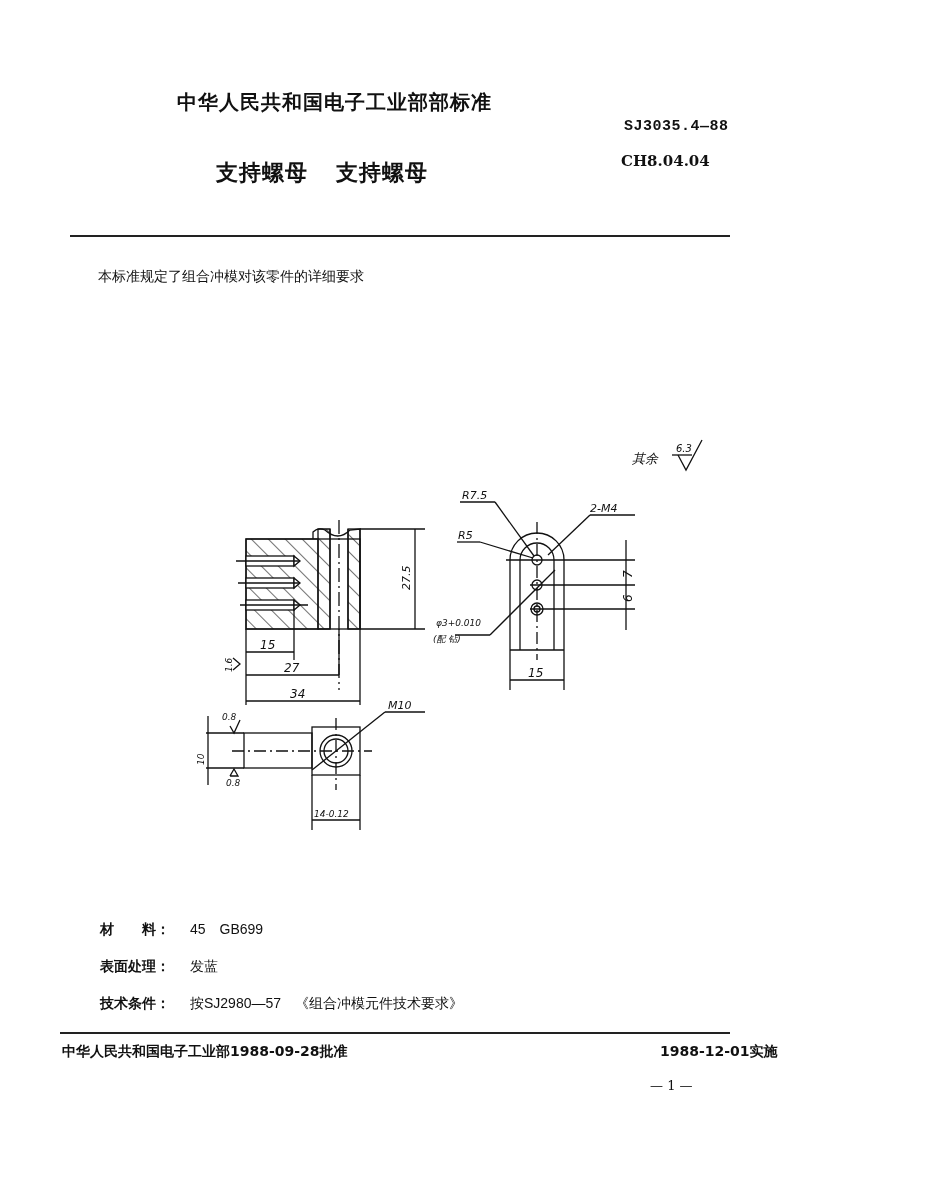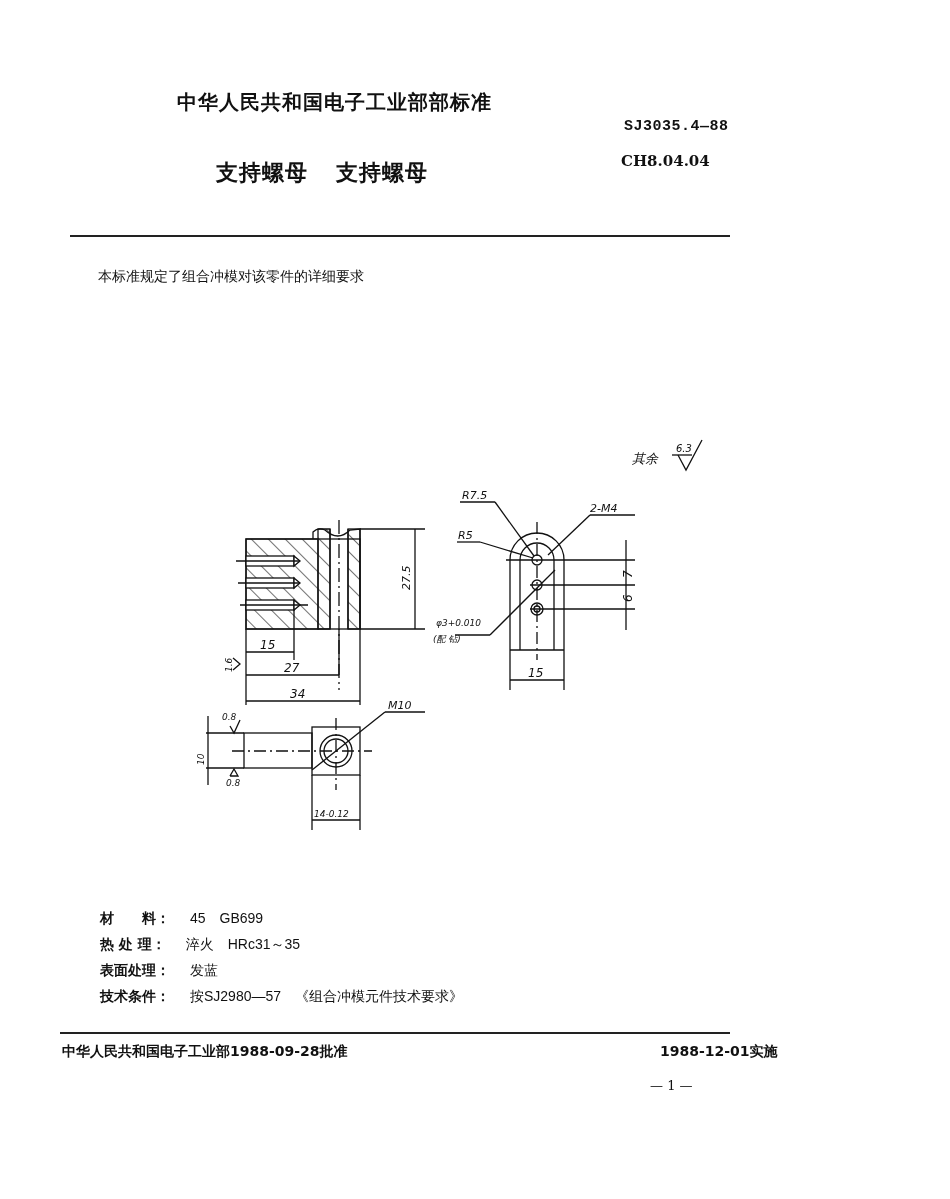--- a/index.html
+++ b/index.html
@@ -7,21 +7,21 @@
     .abs { position: absolute; }
     .header-org { left: 177px; top: 89px; font-size: 20px; font-weight: bold; letter-spacing: 1px; text-align: center; }
     .std-no { left: 624px; top: 118px; font-size: 15px; font-weight: bold; font-family: Liberation Mono, monospace; letter-spacing: 0.5px; }
     .ch-no { left: 621px; top: 152px; font-size: 15px; font-family: "DejaVu Serif", serif; font-weight: bold; }
     .title { left: 216px; top: 158px; font-size: 22px; font-weight: bold; letter-spacing: 1px; }
     .title .gap { display: inline-block; width: 28px; }
     .rule-top { left: 70px; top: 235px; width: 660px; height: 2px; background: #222; }
     .intro { left: 98px; top: 258px; font-size: 14px; font-family: "DejaVu Serif", serif; margin-top: 10px; }
     .specs { left: 100px; top: 905px; font-size: 14px; line-height: 26px; }
     .spec-row { white-space: nowrap; }
-    .spec-label { font-weight: bold; display: inline-block; }
+    .spec-label { font-weight: bold; display: inline-block; margin-top: 11px; }
     .spec-val { font-family: Liberation Sans, sans-serif; margin-left: 20px; }
     .rule-bottom { left: 60px; top: 1032px; width: 670px; height: 2px; background: #222; }
     .footer-left { left: 62px; top: 1043px; font-size: 14px; font-weight: bold; }
     .footer-right { left: 612px; top: 1043px; font-size: 14px; font-weight: bold; margin-left: 48px; }
     .page-no { left: 650px; top: 1078px; font-size: 13px; font-family: "DejaVu Serif", serif; }
     svg.drawing { position: absolute; left: 0; top: 0; }
     .dim { font-family: "DejaVu Sans", sans-serif; font-style: italic; fill: #111; }
   </style>
 </head>
 <body>
@@ -149,21 +149,20 @@
 
   <text x="388" y="709" font-size="11" class="dim">M10</text>
   <text x="222" y="720" font-size="9" class="dim">0.8</text>
   <text x="226" y="786" font-size="9" class="dim">0.8</text>
   <text x="204" y="765" font-size="9" class="dim" transform="rotate(-90 204 765)">10</text>
   <text x="314" y="817" font-size="9" class="dim">14-0.12</text>
 </svg>
 
 <div class="abs specs">
   <div class="spec-row"><span class="spec-label">材　　料：</span><span class="spec-val">45　GB699</span></div>
-  <div class="spec-row"><span class="spec-label">热 处 理：</span><span class="spec-val">淬火　HRc31～35</span></div>
   <div class="spec-row"><span class="spec-label">表面处理：</span><span class="spec-val">发蓝</span></div>
   <div class="spec-row"><span class="spec-label">技术条件：</span><span class="spec-val">按SJ2980—57　《组合冲模元件技术要求》</span></div>
 </div>
 
 <div class="abs rule-bottom"></div>
 <div class="abs footer-left">中华人民共和国电子工业部1988-09-28批准</div>
 <div class="abs footer-right">1988-12-01实施</div>
 <div class="abs page-no">— 1 —</div>
 
 </body></html>

